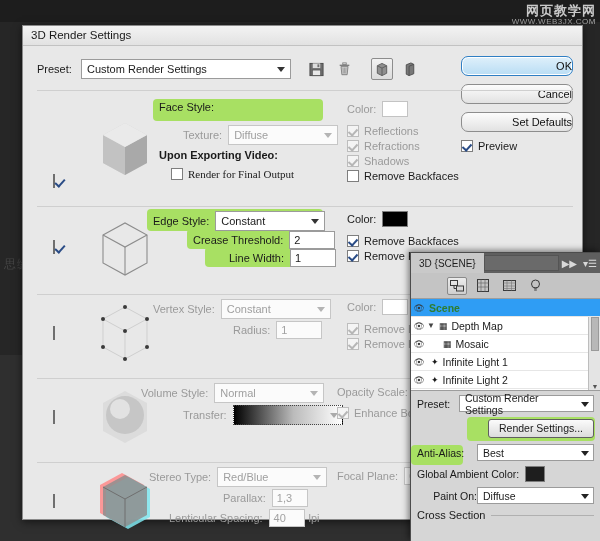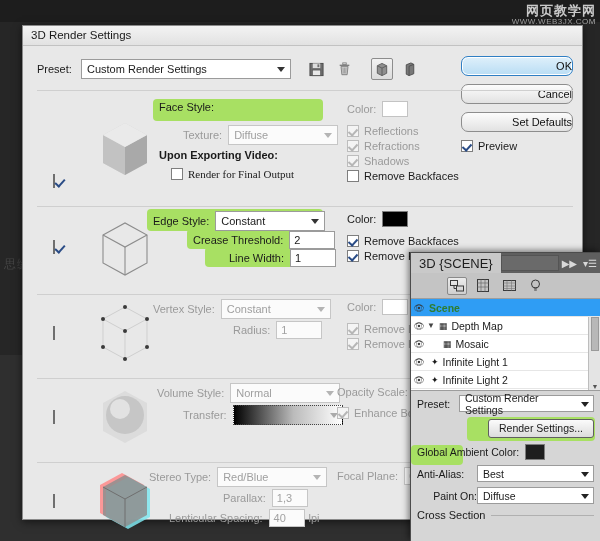--- a/index.html
+++ b/index.html
@@ -105,21 +105,21 @@
 
   
   #panel3d {
     position:absolute; left:410px; top:252px; width:190px; height:289px;
     background:#d6d6d6; border:1px solid #4c4c4c; border-right:0; border-bottom:0;
     box-shadow:-2px -2px 6px rgba(0,0,0,.45);
   }
   #panel-tabbar { height:20px; background:#5f5f5f; display:flex; align-items:center; position:relative; }
   #panel-tab {
     background:#c9c9c9; height:20px; padding:0 8px; display:flex; align-items:center;
-    font-size:13px; color:#1e1e1e;
+    font-size:10px; color:#1e1e1e;
   }
   #panel-tab-filler { flex:1; background:#6a6a6a; height:16px; margin:2px 0; border:1px solid #545454; }
   .panel-hdr-icon { color:#d8d8d8; font-size:10px; padding:0 3px; }
   #panel-iconbar {
     height:26px; background:#c4c4c4; border-bottom:1px solid #9d9d9d;
     display:flex; align-items:center; padding-left:36px; gap:6px;
   }
   .p-icon { width:20px;height:18px;display:flex;align-items:center;justify-content:center;border:1px solid transparent; }
   .p-icon.sel { border-color:#8a8a8a; background:linear-gradient(#ececec,#cfcfcf); border-radius:2px; }
 
@@ -380,21 +380,21 @@
       <div class="sec-check" style="top:32px;">
         <span class="cb big dim"></span>
       </div>
       <div class="thumb" style="top:2px;">
         <svg width="72" height="72" viewBox="0 0 72 72">
           <path d="M14 22 L36 10 L58 22 L58 50 L36 62 L14 50 Z" fill="#dcdcdc"></path>
           <circle cx="36" cy="34" r="19" fill="#c6c6c6"></circle>
           <circle cx="31" cy="28" r="10" fill="#e9e9e9" opacity=".8"></circle>
         </svg>
       </div>
-      <div class="field" style="position:absolute;left:120px;top:4px;">
+      <div class="field" style="position:absolute;left:104px;top:4px;">
         <span class="lbl dim" style="margin-right:6px;">Volume Style:</span>
         <div class="select dim" style="width:110px;">
           <span>Normal</span>
           <span class="caret"></span>
         </div>
       </div>
       <div class="field" style="position:absolute;left:146px;top:26px;">
         <span class="lbl dim" style="margin-right:6px;">Transfer:</span>
         <div style="width:110px;height:20px;border:1px dotted #444;background:linear-gradient(to right,#000,#bbb 55%,#fff);position:relative;">
           <span class="caret" style="position:absolute;right:4px;top:50%;margin-top:-2px;width:0;height:0;border-left:4px solid transparent;border-right:4px solid transparent;border-top:5px solid #aaa;"></span>
@@ -529,30 +529,30 @@
       </div>
     </div>
 
     <div class="hl" style="left:56px;top:26px;width:128px;height:24px;"></div>
     <div class="pb-row" style="height:22px;">
       <div id="render-settings-button">Render Settings...</div>
     </div>
 
     <div class="hl" style="left:0;top:54px;width:52px;height:20px;"></div>
     <div class="pb-row">
-      <span class="lbl">Global Ambient Color:</span>
-      <span class="swatch" style="background:#1e1e1e;margin-left:6px;width:20px;height:16px;"></span>
-    </div>
-
-    <div class="pb-row">
       <span class="lbl above" style="width:60px;">Anti-Alias:</span>
       <div class="psel">
         <span>Best</span>
         <span class="caret"></span>
       </div>
+    </div>
+
+    <div class="pb-row">
+      <span class="lbl">Global Ambient Color:</span>
+      <span class="swatch" style="background:#1e1e1e;margin-left:6px;width:20px;height:16px;"></span>
     </div>
 
     <div class="pb-row">
       <span class="lbl" style="width:60px;text-align:right;">Paint On:</span>
       <div class="psel">
         <span>Diffuse</span>
         <span class="caret"></span>
       </div>
     </div>
 

